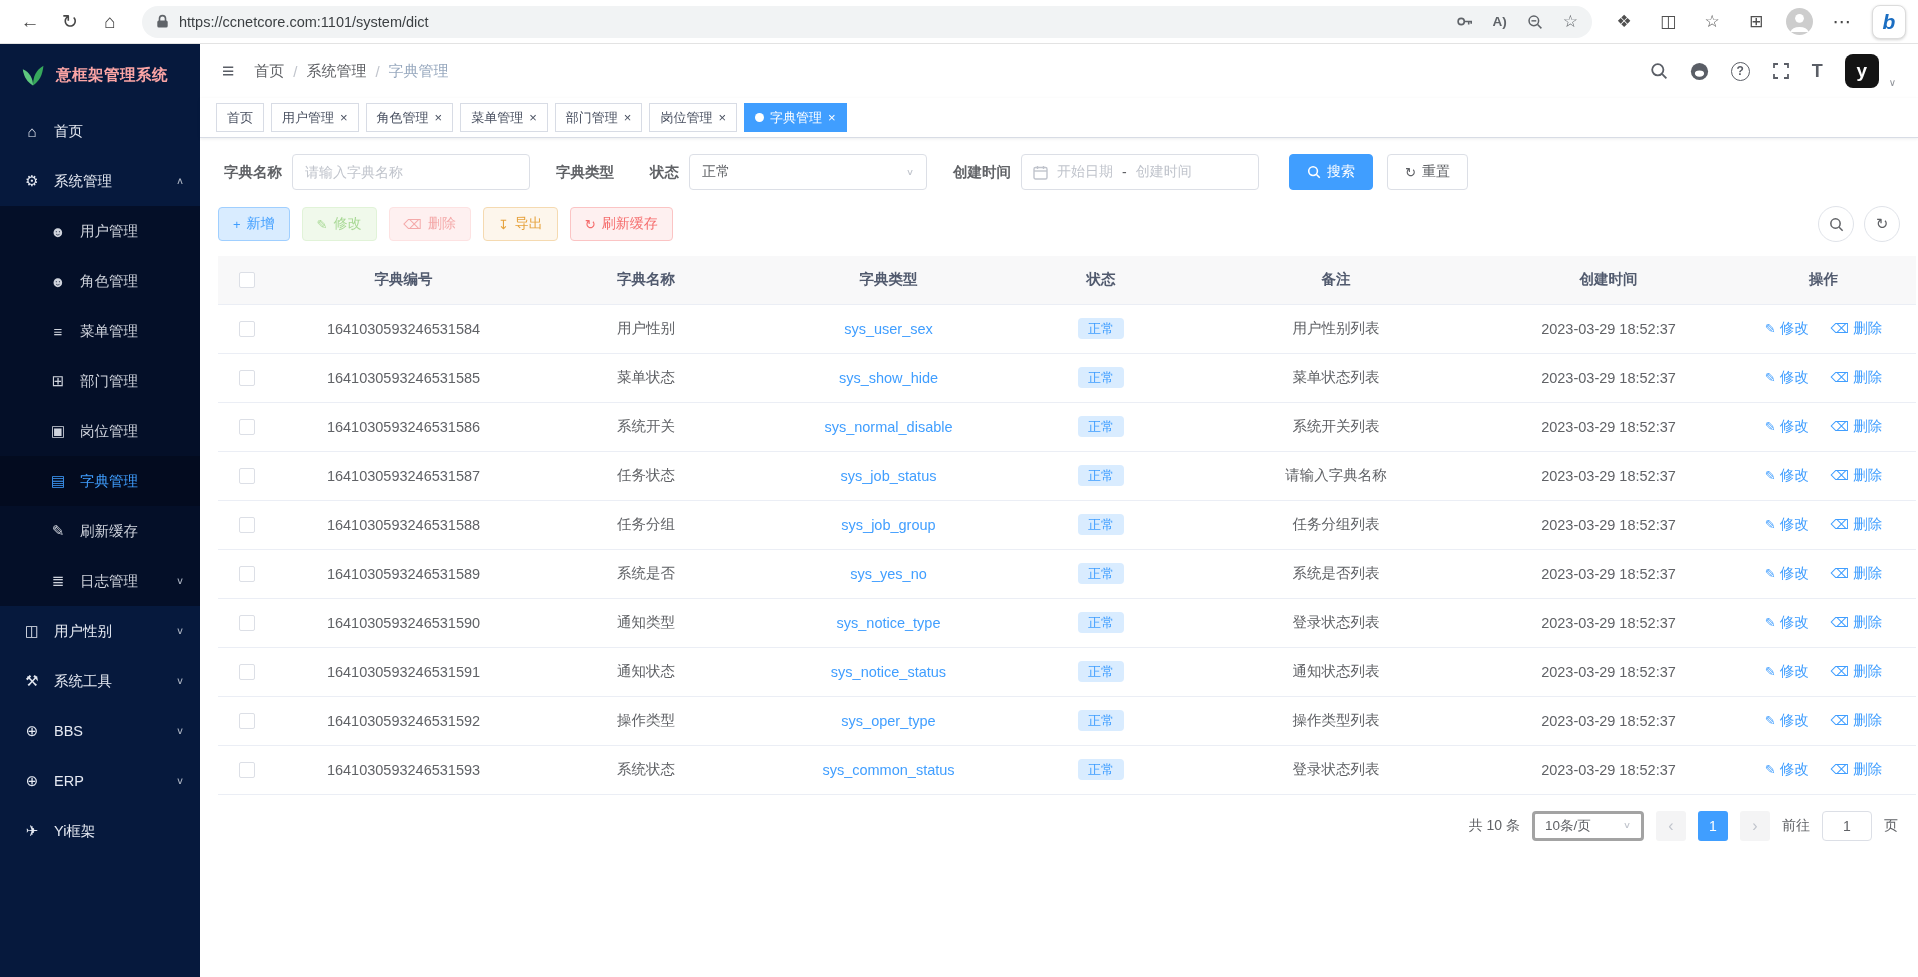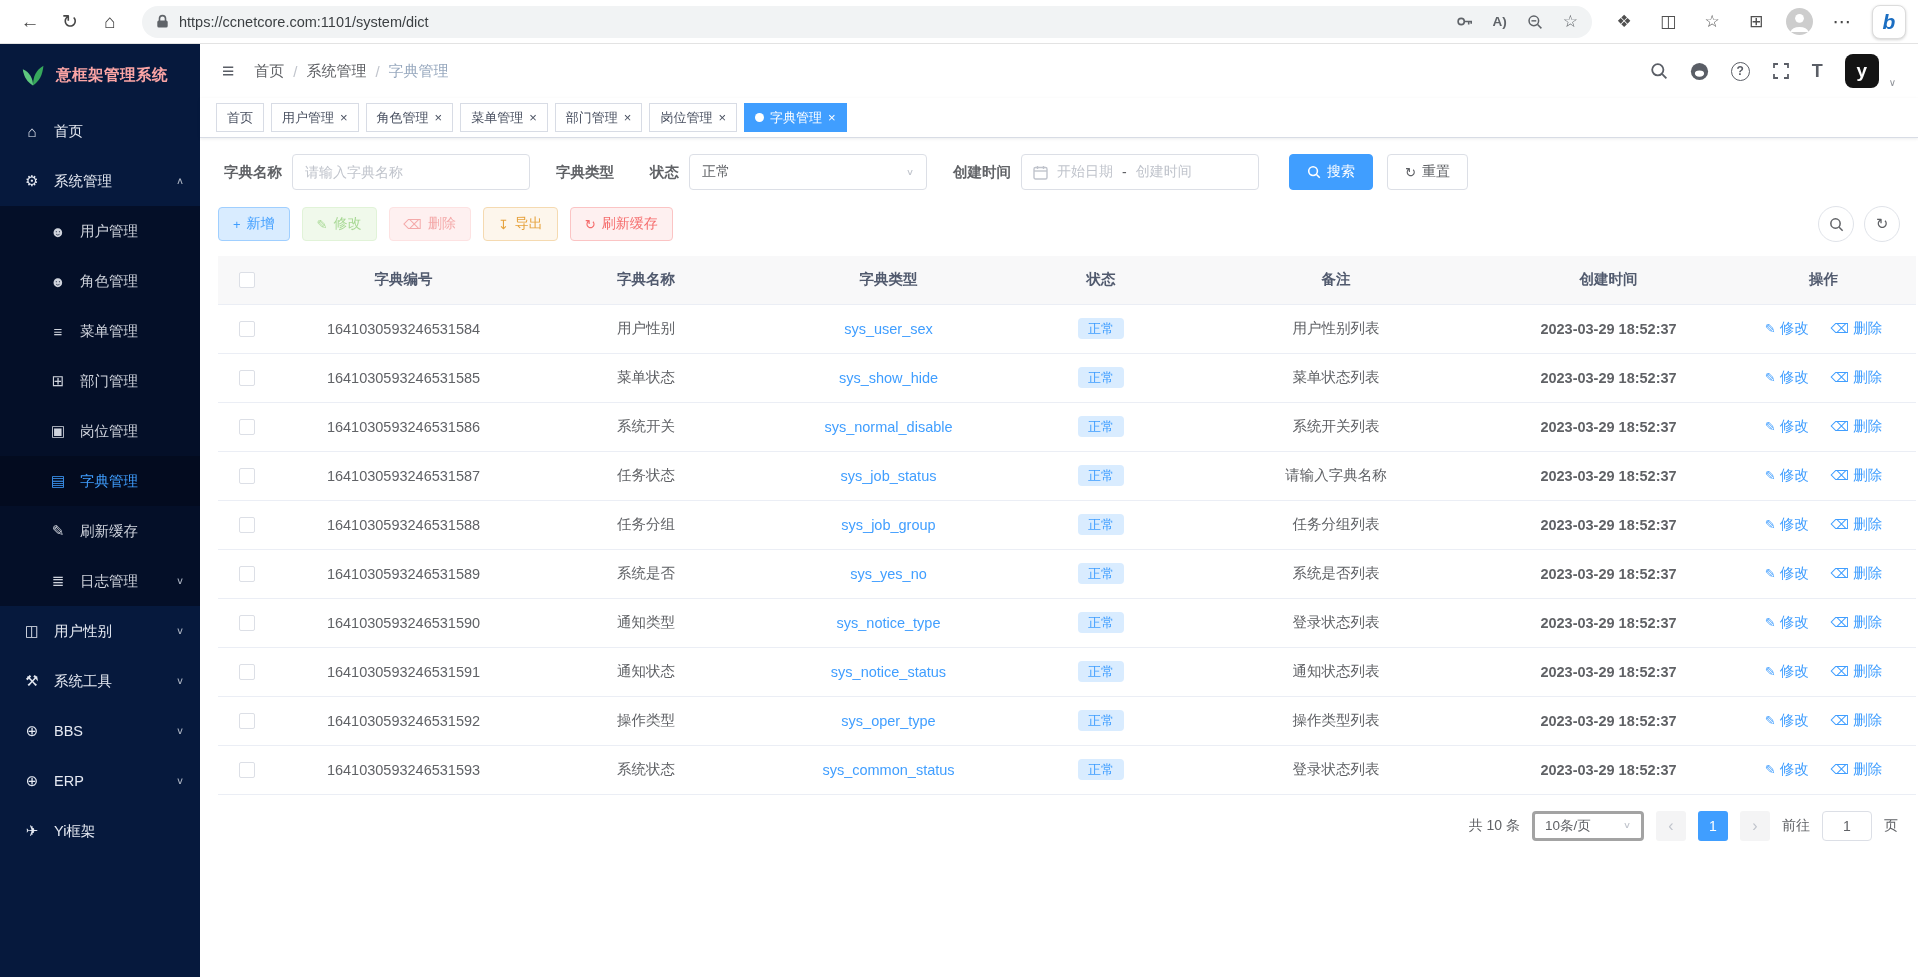--- a/index.html
+++ b/index.html
@@ -101,21 +101,21 @@
                 display:flex; align-items:center; justify-content:center; color:#606266; cursor:pointer;
                 font-size:15px; }
 
   table.grid { width:100%; border-collapse:collapse; table-layout:fixed; }
   .grid th { background:#f8f8f9; color:#515a6e; font-weight:700; font-size:14.5px; height:48px;
              text-align:center; border-bottom:1px solid #ebeef5; }
   .grid td { height:49px; font-size:14.5px; color:#606266; text-align:center;
              border-bottom:1px solid #ebeef5; white-space:nowrap; overflow:hidden; }
   .col-check { width:58px; }
   .col-1 { width:255px; } .col-2 { width:230px; } .col-3 { width:255px; } .col-4 { width:170px; }
-  .col-5 { width:300px; } .col-6 { width:245px;font-weight:bold; } .col-7 { width:185px; }
+  .col-5 { width:300px; } .col-6 { width:245px; } .col-7 { width:185px; }
   .checkbox { display:inline-block; width:16px; height:16px; border:1px solid #dcdfe6; border-radius:2px;
               background:#fff; cursor:pointer; vertical-align:middle; }
   .type-link { color:var(--primary,#409eff); cursor:pointer; text-decoration:none;text-align:center; }
   .status-badge { display:inline-block; background:var(--badge-bg,#d9ecff); color:var(--primary,#409eff);
                   font-size:13px; padding:4px 10px; border-radius:4px; line-height:1; }
   .op-link { color:var(--primary,#409eff); cursor:pointer; text-decoration:none; display:inline-flex;
              align-items:center; gap:4px; margin:0 9px; font-size:14.5px; }
   .op-icon { font-size:13px; }
 
   .pagination { display:flex; align-items:center; justify-content:flex-end; gap:12px; margin-top:16px;

